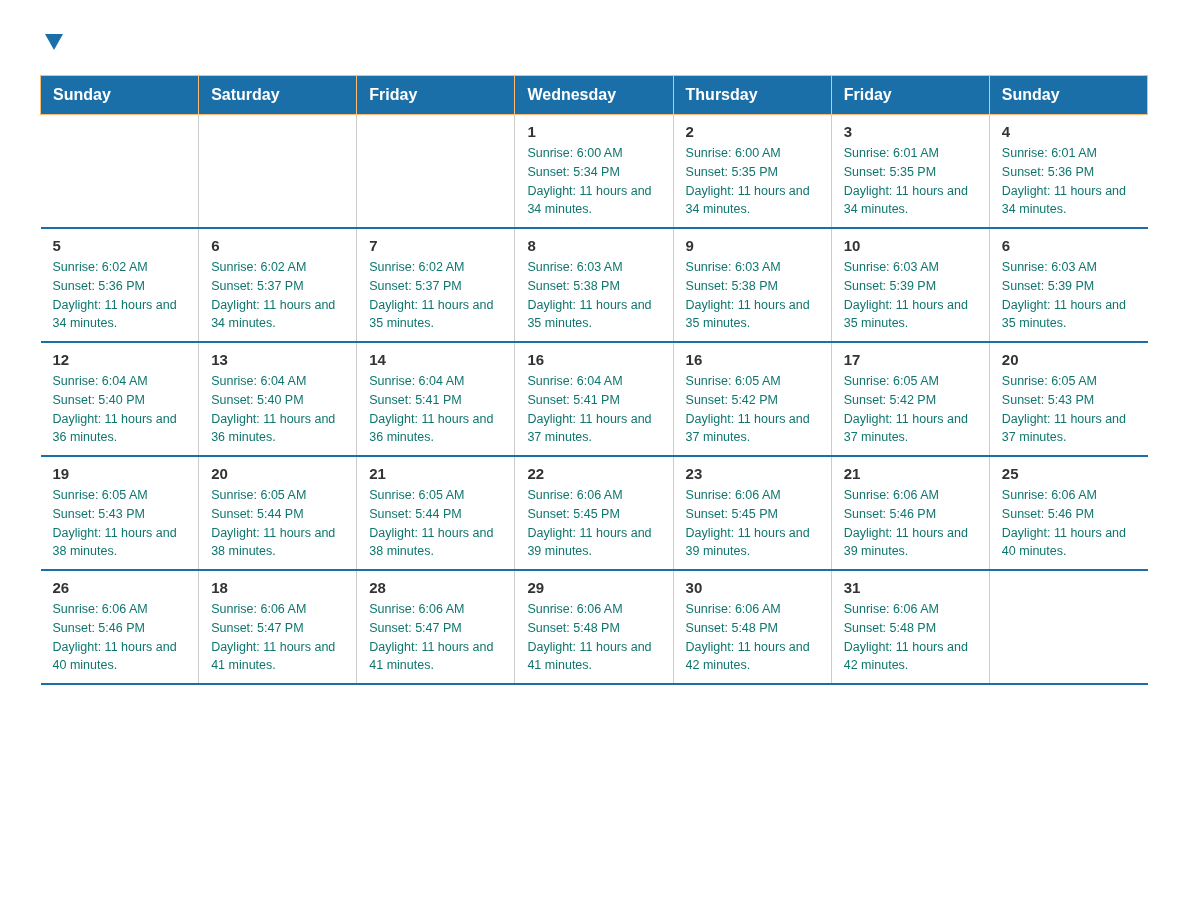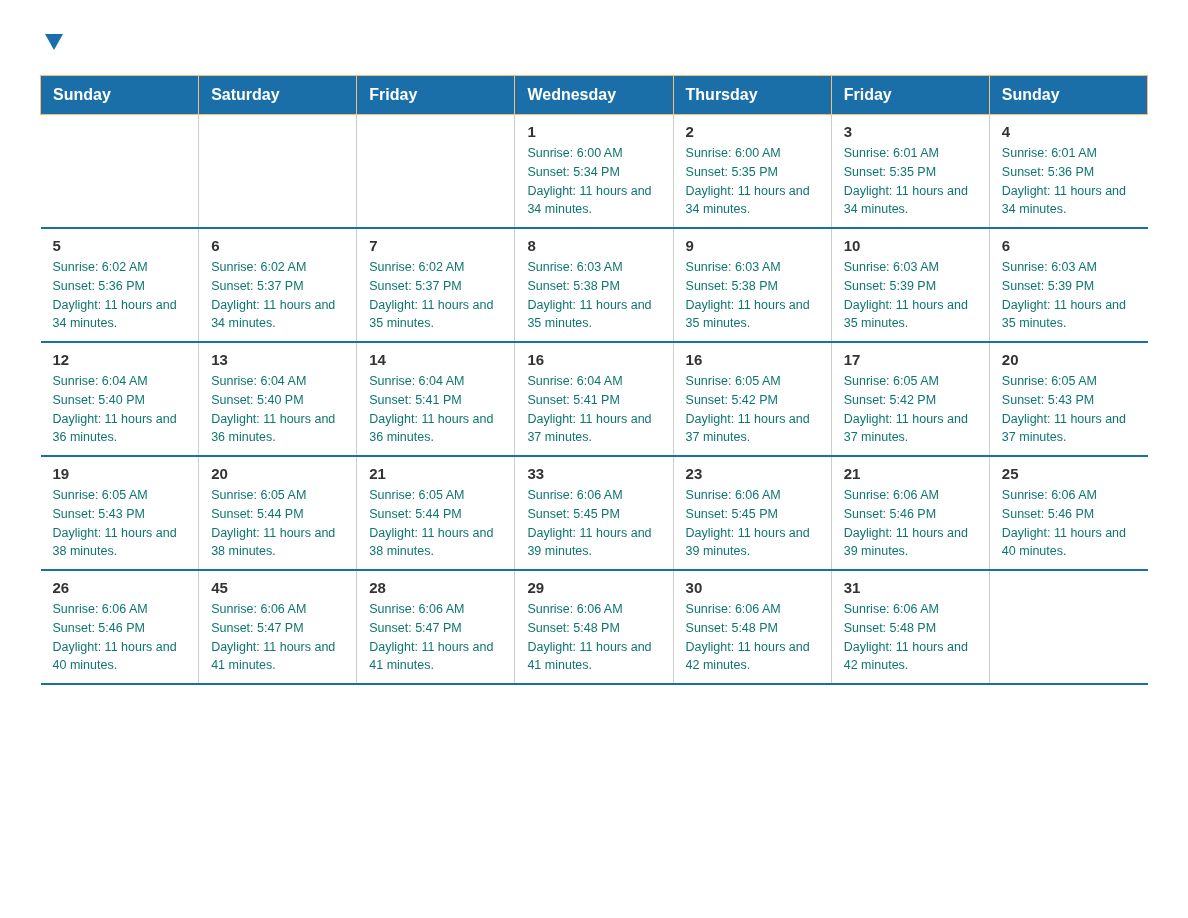--- a/index.html
+++ b/index.html
@@ -263,21 +263,21 @@
 Sunset: 5:44 PM
 Daylight: 11 hours and 38 minutes.</div>
         </td>
         <td>
           <span class="day-number">21</span>
           <div class="day-info" style="white-space: pre-line;">Sunrise: 6:05 AM
 Sunset: 5:44 PM
 Daylight: 11 hours and 38 minutes.</div>
         </td>
         <td>
-          <span class="day-number">33</span>
+          <span class="day-number">22</span>
           <div class="day-info" style="white-space: pre-line;">Sunrise: 6:06 AM
 Sunset: 5:45 PM
 Daylight: 11 hours and 39 minutes.</div>
         </td>
         <td>
           <span class="day-number">23</span>
           <div class="day-info" style="white-space: pre-line;">Sunrise: 6:06 AM
 Sunset: 5:45 PM
 Daylight: 11 hours and 39 minutes.</div>
         </td>
@@ -295,21 +295,21 @@
         </td>
       </tr>
       <tr>
         <td>
           <span class="day-number">26</span>
           <div class="day-info" style="white-space: pre-line;">Sunrise: 6:06 AM
 Sunset: 5:46 PM
 Daylight: 11 hours and 40 minutes.</div>
         </td>
         <td>
-          <span class="day-number">45</span>
+          <span class="day-number">18</span>
           <div class="day-info" style="white-space: pre-line;">Sunrise: 6:06 AM
 Sunset: 5:47 PM
 Daylight: 11 hours and 41 minutes.</div>
         </td>
         <td>
           <span class="day-number">28</span>
           <div class="day-info" style="white-space: pre-line;">Sunrise: 6:06 AM
 Sunset: 5:47 PM
 Daylight: 11 hours and 41 minutes.</div>
         </td>

